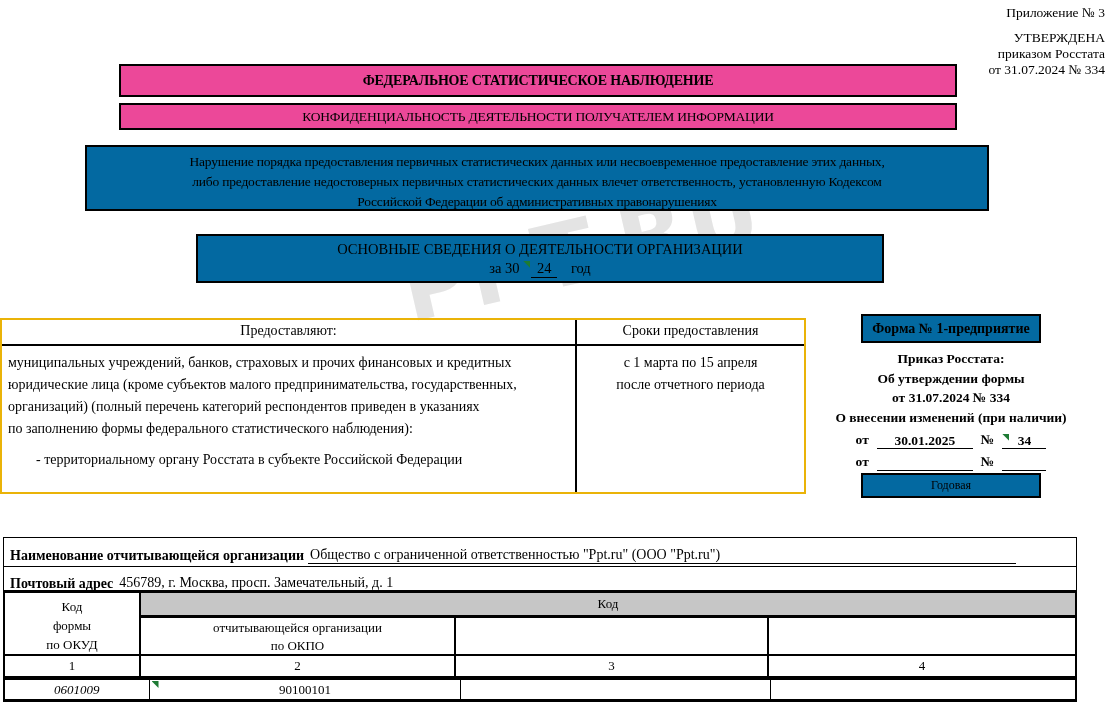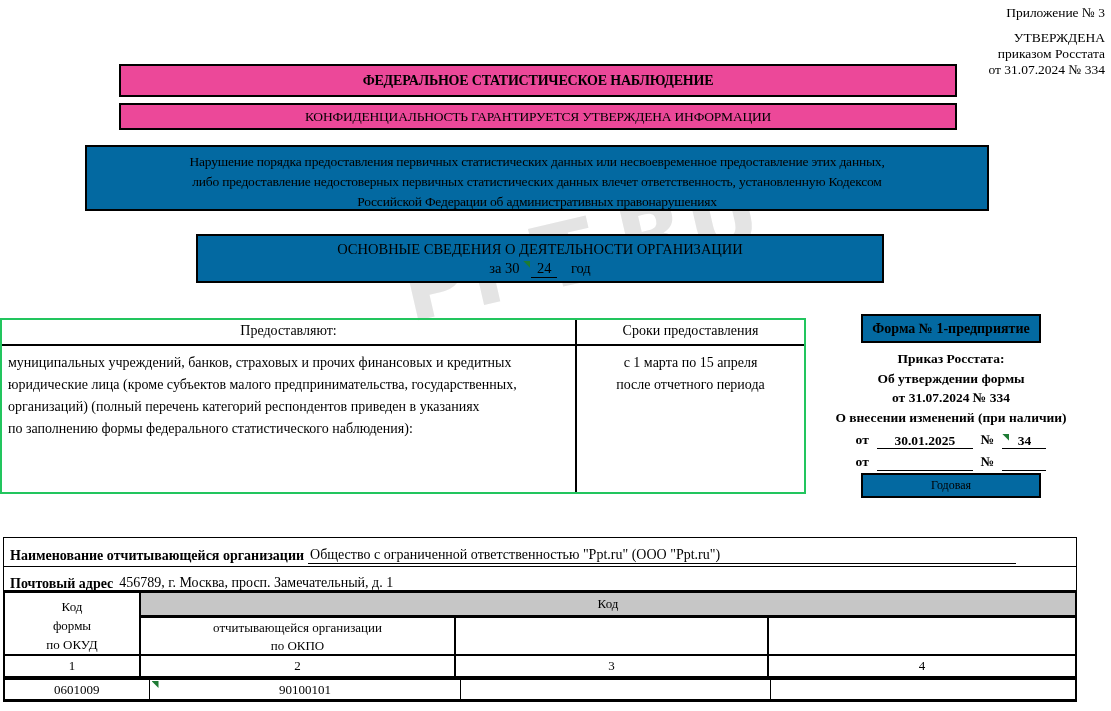--- a/index.html
+++ b/index.html
@@ -37,21 +37,21 @@
   .year-suffix { margin-left:10px; }
 
   
   .gmark {
     display:inline-block; width:7px; height:7px; background:#1e7b34;
     clip-path:polygon(0 0, 100% 0, 100% 100%);
   }
   .gmark.inline { vertical-align:top; margin-right:1px; margin-top:1px; }
 
   
-  .ptable { position:absolute; left:0; top:318px; width:806px; height:176px; border:2px solid #22c55e; z-index:1; }
+  .ptable { position:absolute; left:0; top:318px; width:806px; height:176px; border:2px solid #eab308; z-index:1; }
   .ptable .vsep { position:absolute; left:573px; top:0; bottom:0; width:2px; background:#000; }
   .ptable .hsep { position:absolute; left:0; top:24px; width:100%; height:2px; background:#000; }
   .ptable .h1 { position:absolute; left:0; top:0; width:573px; height:24px; text-align:center; font-size:14px; padding-top:3px; }
   .ptable .h2 { position:absolute; left:575px; top:0; right:0; height:24px; text-align:center; font-size:14px; padding-top:3px; }
   .ptable .body1 { position:absolute; left:6px; top:32px; width:562px; font-size:14px; line-height:22px; }
   .ptable .bullet { margin-top:9px; padding-left:28px; }
   .ptable .body2 { position:absolute; left:575px; top:32px; right:0; text-align:center; font-size:14px; line-height:22px; }
 
   
   .formbox { left:861px; top:314px; width:180px; height:29px; display:flex; align-items:center; justify-content:center; font-weight:bold; font-size:14px; }
@@ -78,40 +78,40 @@
   .grayhead { left:137px; top:0; width:937px; height:26px; background:#c6c6c6; border-width:2px 2px 2px 1px; padding-top:3px; }
   .sub2 { left:137px; top:26px; width:315px; height:38px; line-height:18px; padding-top:1px; }
   .sub3 { left:452px; top:26px; width:313px; height:38px; }
   .sub4 { left:765px; top:26px; width:309px; height:38px; border-right-width:2px; }
   .n1 { left:0;   top:64px; width:137px; height:22px; border-left-width:2px; padding-top:2px; }
   .n2 { left:137px; top:64px; width:315px; height:22px; padding-top:2px; }
   .n3 { left:452px; top:64px; width:313px; height:22px; padding-top:2px; }
   .n4 { left:765px; top:64px; width:309px; height:22px; border-right-width:2px; padding-top:2px; }
   .drow { position:absolute; left:0; top:86px; width:1074px; height:25px; border-top:3px solid #000; border-bottom:3px solid #000; display:flex; }
   .dcell { border-left:2px solid #000; border-right:1px solid #000; text-align:center; padding-top:2px; position:relative; }
-  .dc1 { width:148px; }
+  .dc1 { width:148px;font-style:italic; }
   .dc2 { width:315px; border-left:none; }
   .dc3 { width:313px; border-left:none; }
   .dc4 { width:309px; border-left:none; border-right:2px solid #000; }
   .dc2 .gmark { position:absolute; left:2px; top:1px; }
 </style>
 </head>
 <body>
 
 <div class="page">
 
   <div class="watermark">PPT.RU</div>
 
   <div class="c-line" style="top:5px;">Приложение № 3</div>
   <div class="c-line" style="top:30px;">УТВЕРЖДЕНА</div>
   <div class="c-line" style="top:46px;">приказом Росстата</div>
   <div class="c-line" style="top:62px;">от 31.07.2024 № 334</div>
 
   <div class="banner b1">ФЕДЕРАЛЬНОЕ СТАТИСТИЧЕСКОЕ НАБЛЮДЕНИЕ</div>
-  <div class="banner b2">КОНФИДЕНЦИАЛЬНОСТЬ ГАРАНТИРУЕТСЯ УТВЕРЖДЕНА ИНФОРМАЦИИ</div>
+  <div class="banner b2">КОНФИДЕНЦИАЛЬНОСТЬ ДЕЯТЕЛЬНОСТИ ПОЛУЧАТЕЛЕМ ИНФОРМАЦИИ</div>
 
   <div class="graybox warning">
     <div>Нарушение порядка предоставления первичных статистических данных или несвоевременное предоставление этих данных,</div>
     <div>либо предоставление недостоверных первичных статистических данных влечет ответственность, установленную Кодексом</div>
     <div>Российской Федерации об административных правонарушениях</div>
   </div>
 
   <div class="graybox titlebox">
     <div>ОСНОВНЫЕ СВЕДЕНИЯ О ДЕЯТЕЛЬНОСТИ ОРГАНИЗАЦИИ</div>
     <div class="year-line">
@@ -124,20 +124,21 @@
   <div class="ptable">
     <div class="vsep"></div>
     <div class="hsep"></div>
     <div class="h1">Предоставляют:</div>
     <div class="h2">Сроки предоставления</div>
     <div class="body1">
       <div>муниципальных учреждений, банков, страховых и прочих финансовых и кредитных</div>
       <div>юридические лица (кроме субъектов малого предпринимательства, государственных,</div>
       <div>организаций) (полный перечень категорий респондентов приведен в указаниях</div>
       <div>по заполнению формы федерального статистического наблюдения):</div>
+      <div class="bullet">-  территориальному органу Росстата в субъекте Российской Федерации</div>
     </div>
     <div class="body2">
       <div>с 1 марта по 15 апреля</div>
       <div>после отчетного периода</div>
     </div>
   </div>
 
   <div class="graybox formbox">Форма № 1-предприятие</div>
 
   <div class="order-block">

